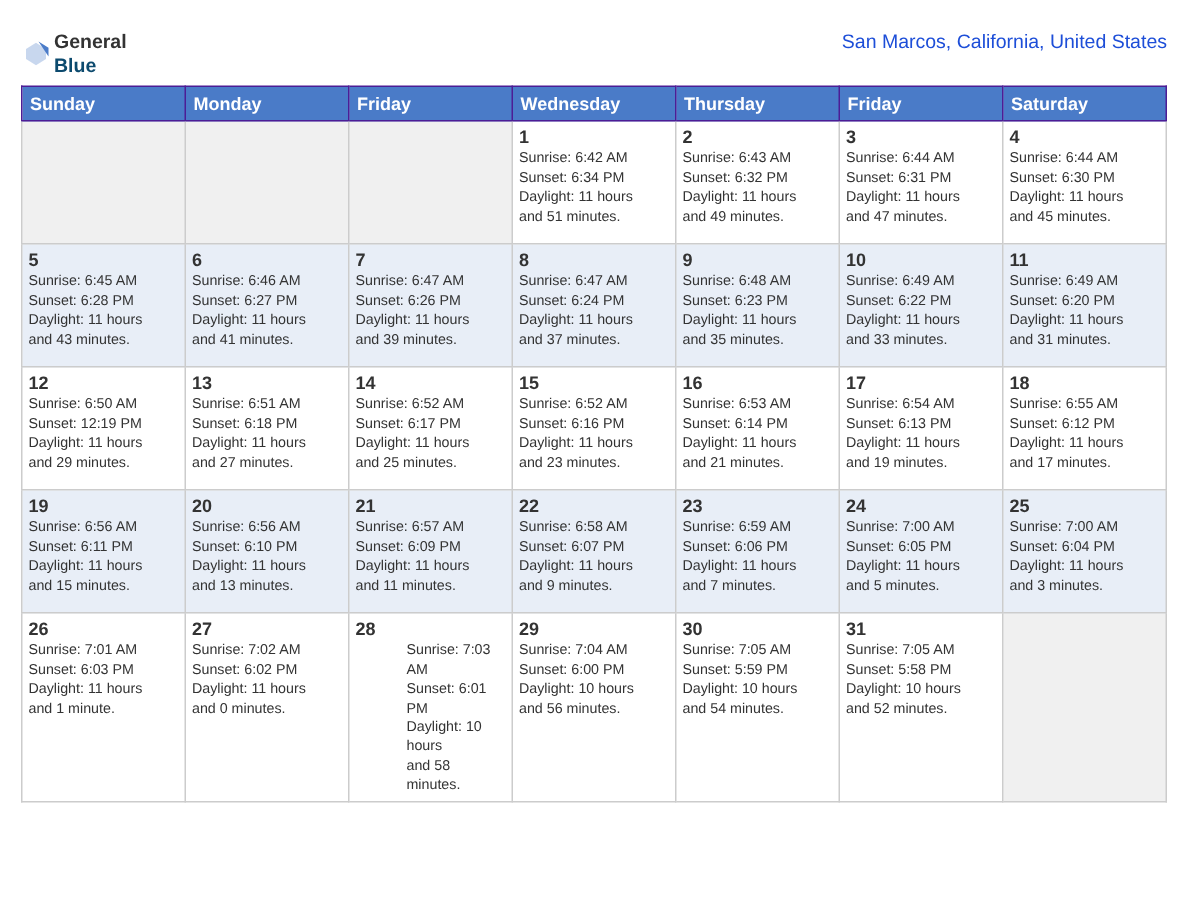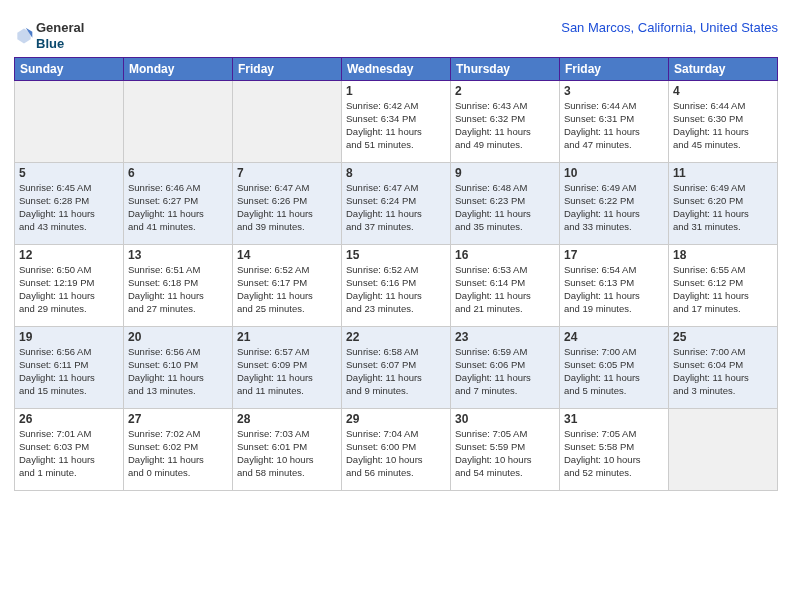--- a/index.html
+++ b/index.html
@@ -319,21 +319,21 @@
           </td>
           <td>
             <div class="day-num">27</div>
             <div class="day-info" style="white-space: pre-line;">Sunrise: 7:02 AM
 Sunset: 6:02 PM
 Daylight: 11 hours
 and 0 minutes.</div>
           </td>
           <td>
             <div class="day-num">28</div>
-            <div class="day-info" style="white-space: pre-line;">Sunrise: 7:03 AM
+            <div class="day-info" style="white-space: pre-line; margin-left: 34px;">Sunrise: 7:03 AM
 Sunset: 6:01 PM
 Daylight: 10 hours
 and 58 minutes.</div>
           </td>
           <td>
             <div class="day-num">29</div>
             <div class="day-info" style="white-space: pre-line;">Sunrise: 7:04 AM
 Sunset: 6:00 PM
 Daylight: 10 hours
 and 56 minutes.</div>

